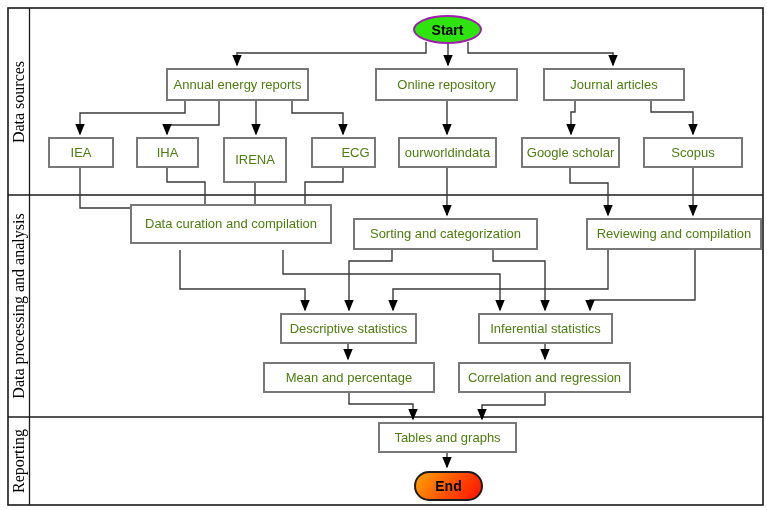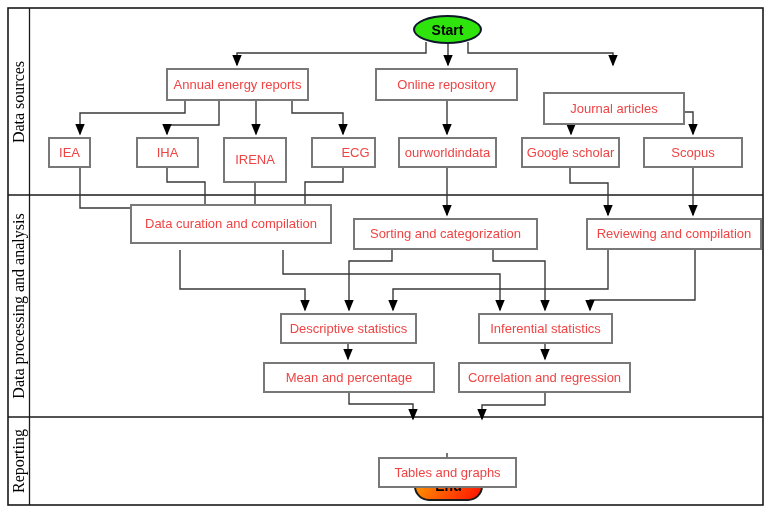--- a/index.html
+++ b/index.html
@@ -18,38 +18,38 @@
   .node {
     position: absolute;
     box-sizing: border-box;
     background: #ffffff;
     border: 2px solid #787878;
     display: flex;
     align-items: center;
     justify-content: center;
     text-align: center;
     font-size: 13px;
-    color: #ef4444;
+    color: #4d7c0f;
     line-height: 1.05;
     z-index: 2;
   }
   .terminator {
     position: absolute;
     box-sizing: border-box;
     display: flex;
     align-items: center;
     justify-content: center;
     font-size: 14px;
     font-weight: bold;
     color: #000;
     z-index: 2;
   }
   .start-shape {
     background: #2ee40c;
-    border: 2px solid #0f172a;
+    border: 2px solid #a21caf;
     border-radius: 50%;
     text-align: center;
   }
   .end-shape {
     background: linear-gradient(125deg, #ff9600 8%, #ff5a00 48%, #ff1c00 92%);
     border: 2px solid #1c1c1c;
     border-radius: 15px;
   }
   .lane-label {
     position: absolute;
@@ -143,25 +143,25 @@
   <div class="terminator end-shape" style="left:414px; top:471px; width:69px; height:30px;">
     <span>End</span>
   </div>
 
   <div class="node" style="left:166px; top:68px; width:143px; height:33px;">
     <span>Annual energy reports</span>
   </div>
   <div class="node" style="left:375px; top:68px; width:143px; height:33px;">
     <span>Online repository</span>
   </div>
-  <div class="node" style="left:543px; top:68px; width:142px; height:33px;margin-top:24px;">
+  <div class="node" style="left:543px; top:68px; width:142px; height:33px;">
     <span>Journal articles</span>
   </div>
 
-  <div class="node" style="left:48px; top:137px; width:43px; height:31px;">
+  <div class="node" style="left:48px; top:137px; width:66px; height:31px;">
     <span>IEA</span>
   </div>
   <div class="node" style="left:136px; top:137px; width:63px; height:31px;">
     <span>IHA</span>
   </div>
   <div class="node" style="left:223px; top:137px; width:64px; height:46px;">
     <span>IRENA</span>
   </div>
   <div class="node" style="left:311px; top:137px; width:65px; height:31px;padding-left:24px;">
     <span>ECG</span>
@@ -193,17 +193,17 @@
     <span>Inferential statistics</span>
   </div>
 
   <div class="node" style="left:458px; top:362px; width:173px; height:31px;">
     <span>Correlation and regression</span>
   </div>
   <div class="node" style="left:263px; top:362px; width:172px; height:31px;">
     <span>Mean and percentage</span>
   </div>
 
-  <div class="node" style="left:378px; top:422px; width:139px; height:31px;margin-top:35px;">
+  <div class="node" style="left:378px; top:422px; width:139px; height:31px;">
     <span>Tables and graphs</span>
   </div>
 
 </div>
 
 </body></html>

